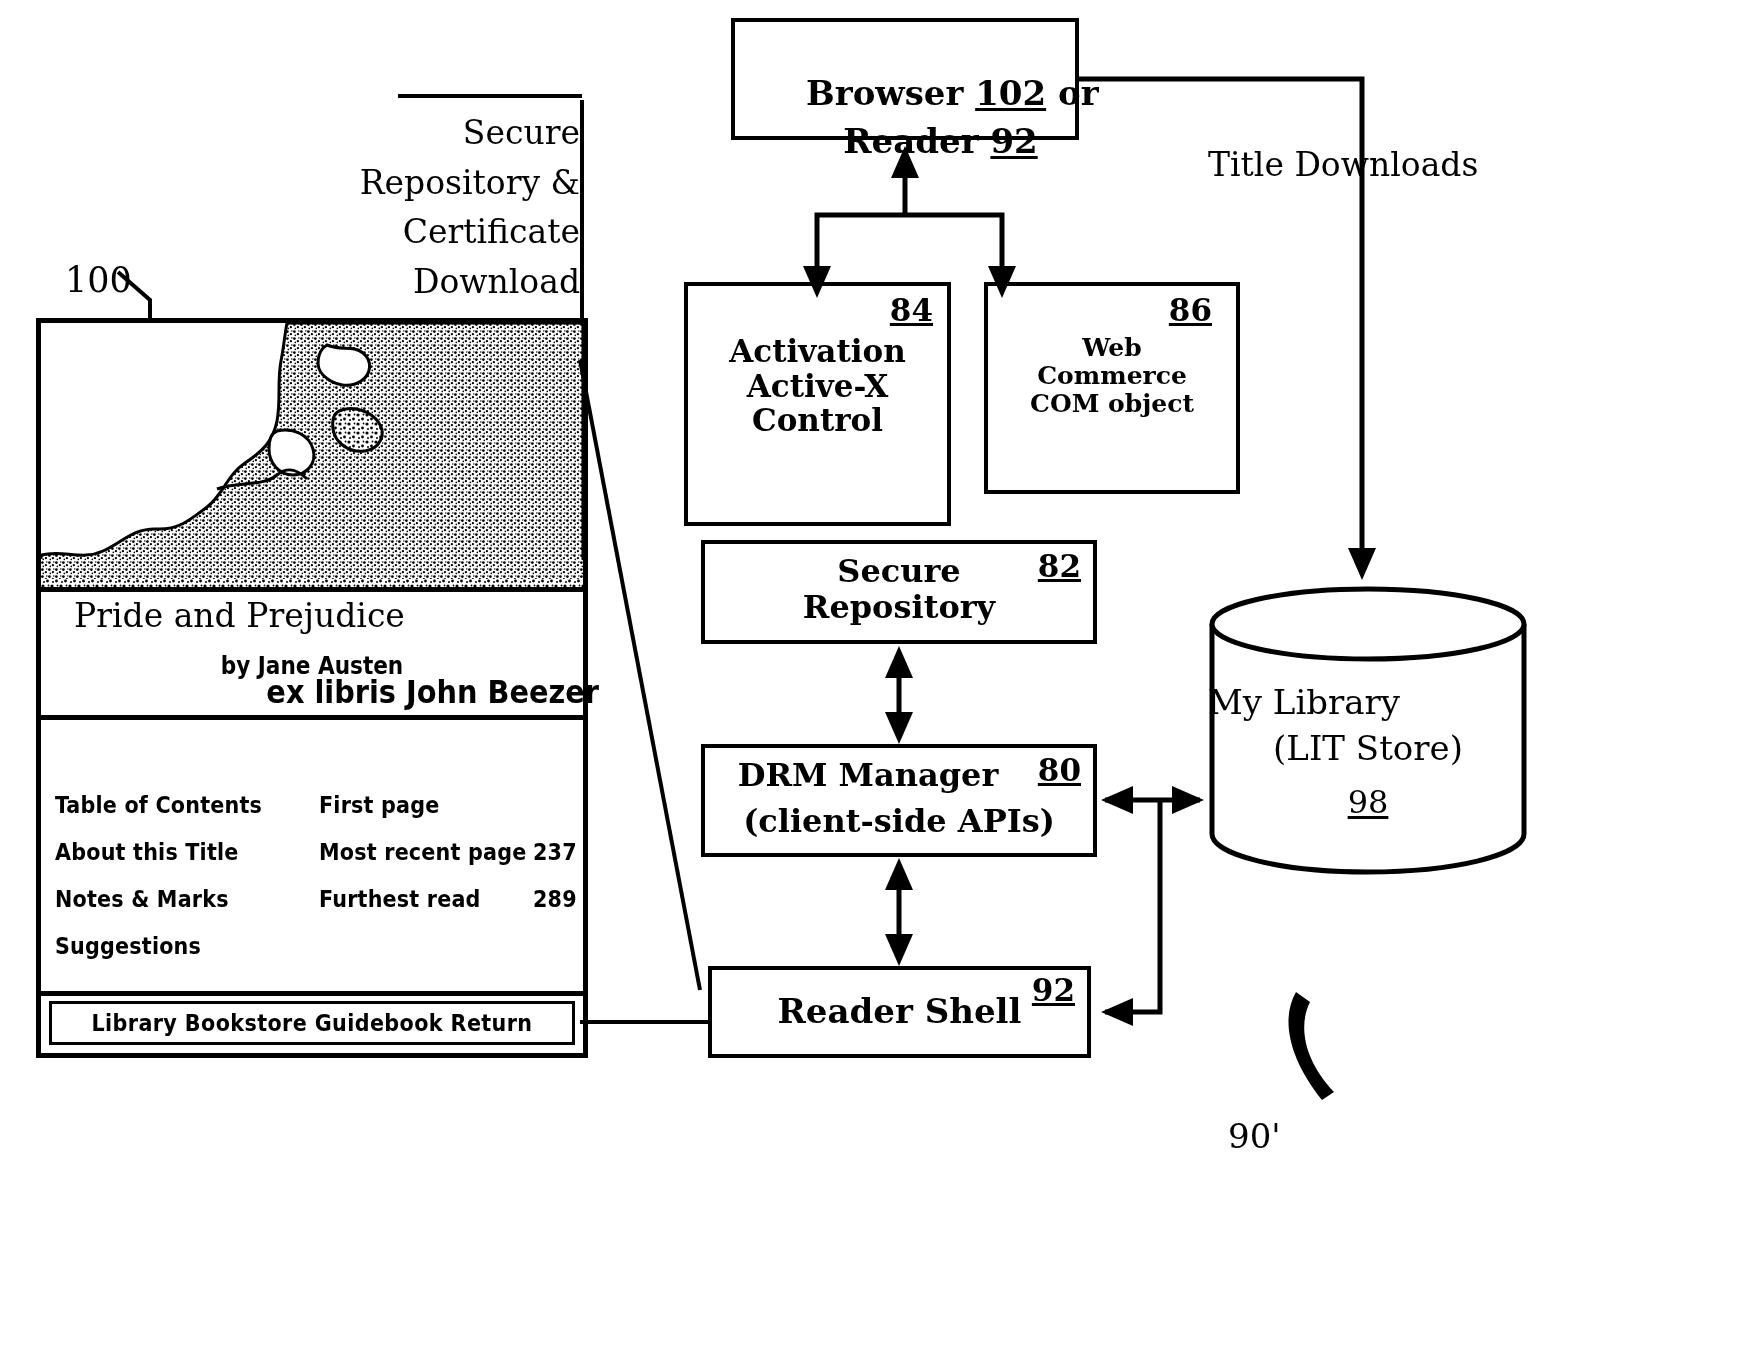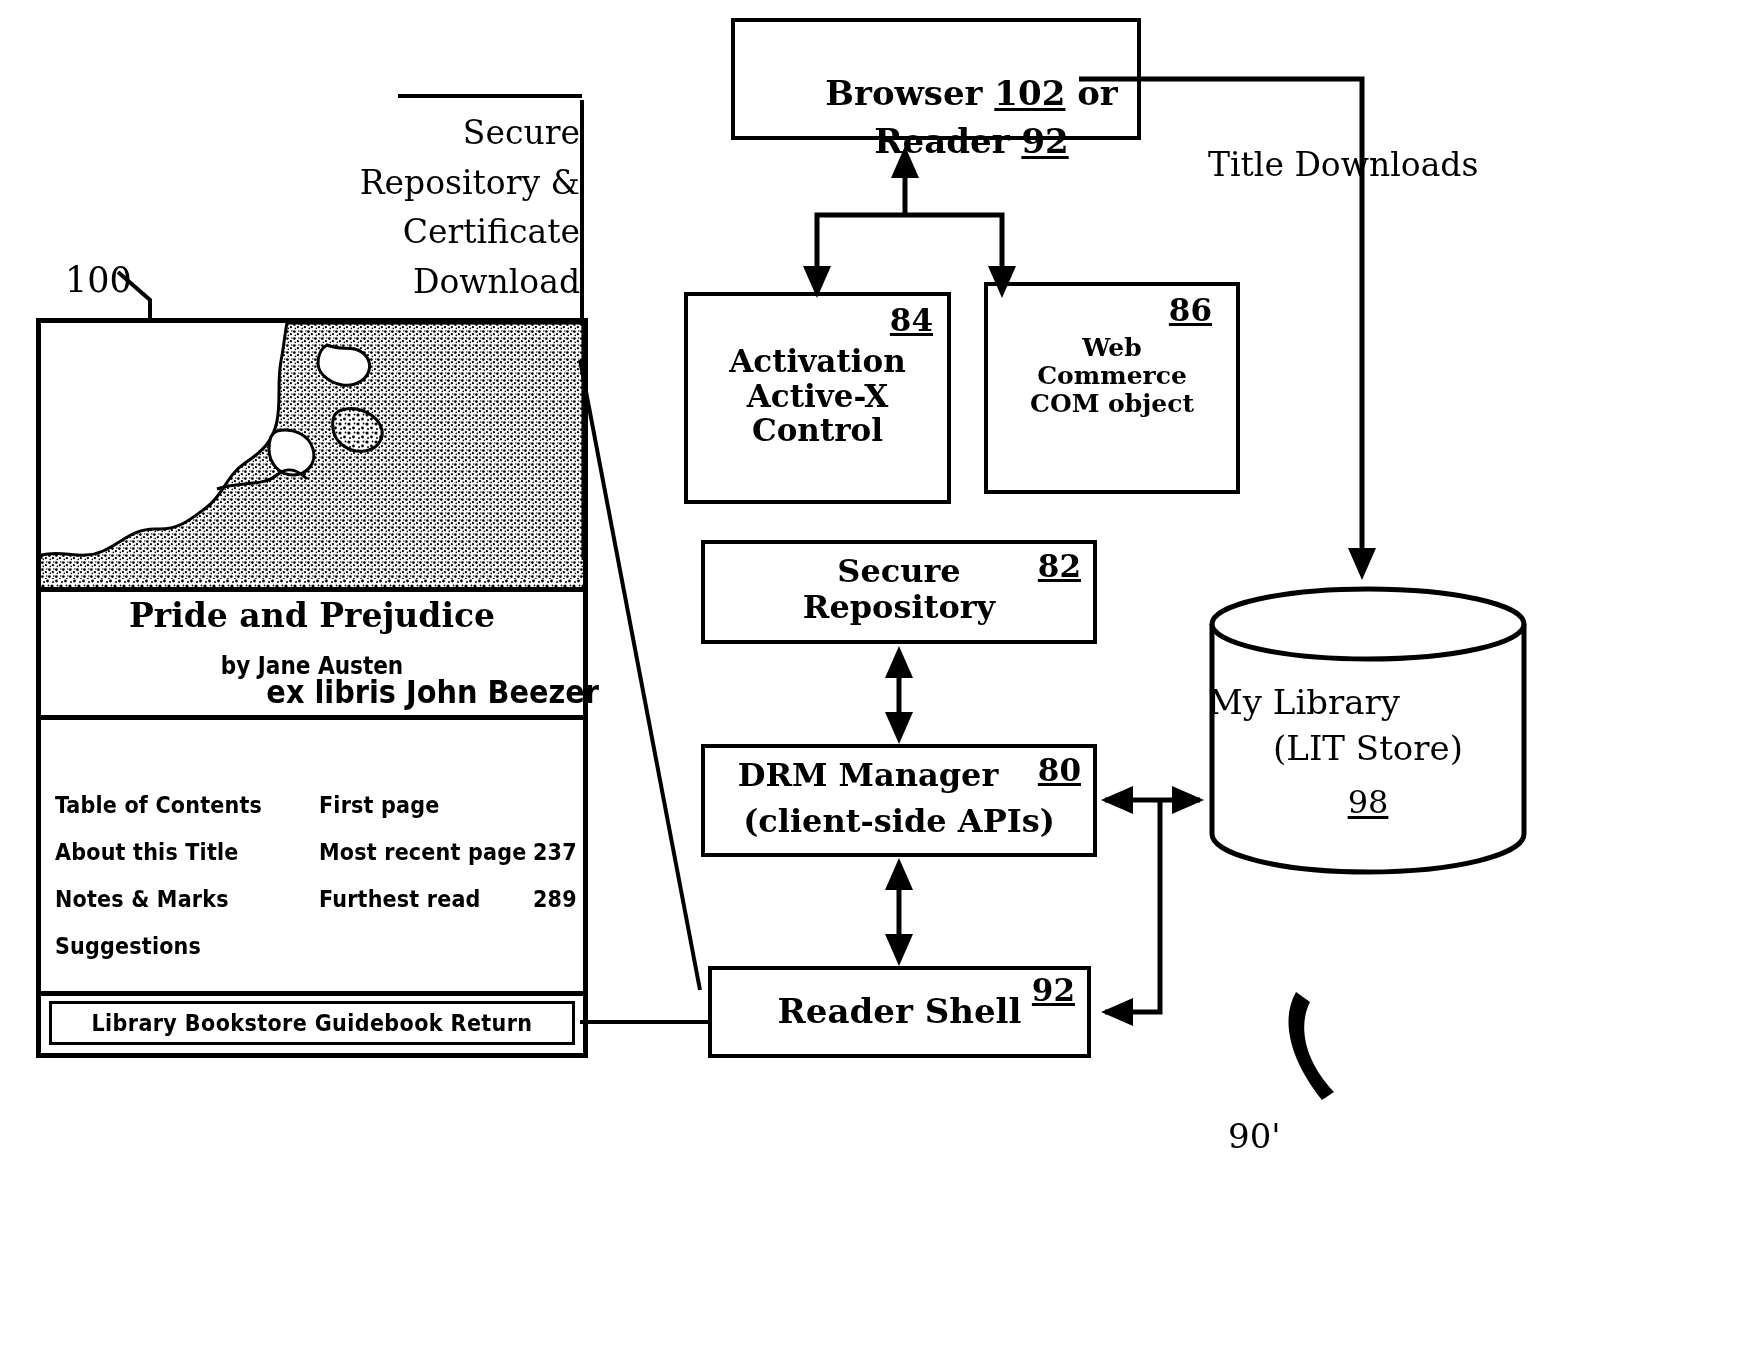--- a/index.html
+++ b/index.html
@@ -84,21 +84,21 @@
         <path d="M176,166 C 196,158 222,164 236,152 C 248,142 258,148 266,156" fill="none" stroke="#000" stroke-width="3"></path>
 
         <rect x="0" y="236" width="542" height="32" fill="url(#stip)"></rect>
         <rect x="0" y="256" width="542" height="12" fill="url(#stip2)"></rect>
       </svg>
     </div>
 
     <div class="bp-sep" style="top:264px"></div>
 
     <div style="position:absolute;left:0;top:268px;width:100%;height:124px;">
-      <div class="t serif" style="left:0;right:0;width:100%;text-align:center;top:8px;font-size:33px;font-weight:700;">Pride and Prejudice</div>
+      <div class="t serif" style="left:0;right:0;width:100%;text-align:left;top:8px;font-size:33px;font-weight:400;padding-left:33px;">Pride and Prejudice</div>
       <div class="t cond" style="left:0;right:0;width:100%;text-align:center;top:52px;font-size:24px;margin-top:11px;">by Jane Austen</div>
       <div class="t cond" style="left:0;right:0;width:100%;text-align:right;top:85px;font-size:32px;margin-left:16px;">ex libris John Beezer</div>
     </div>
 
     <div class="bp-sep" style="top:392px"></div>
 
     <div style="position:absolute;left:0;top:397px;width:100%;height:285px;">
       <div class="menu-col" style="left:14px;top:72px">Table of Contents</div>
       <div class="menu-col" style="left:14px;top:119px">About this Title</div>
       <div class="menu-col" style="left:14px;top:166px">Notes &amp; Marks</div>
@@ -112,30 +112,30 @@
       <div class="menu-col" style="left:492px;top:166px">289</div>
     </div>
 
     <div class="bp-sep" style="top:668px"></div>
 
     <div id="bottom-bar">
       <span>Library Bookstore Guidebook Return</span>
     </div>
   </div>
 
-  <div class="box" style="left:731px;top:18px;width:410px;height:122px;">
+  <div class="box" style="left:731px;top:18px;width:348px;height:122px;">
     <div class="lbl" style="top:14px;font-size:34px;">
       <span>Browser </span><span style="text-decoration:underline;text-underline-offset:3px;">102</span><span> or</span>
     </div>
     <div class="lbl" style="top:62px;font-size:34px;">
       <span>Reader </span><span style="text-decoration:underline;text-underline-offset:3px;">92</span>
     </div>
   </div>
 
-  <div class="box" style="left:684px;top:292px;width:267px;height:212px;">
+  <div class="box" style="left:684px;top:282px;width:267px;height:244px;">
     <div class="refnum" style="right:14px;top:6px;font-size:31px;">84</div>
     <div class="lbl" style="top:48px;font-size:31px;">Activation
 Active-X
 Control</div>
   </div>
 
   <div class="box" style="left:984px;top:282px;width:256px;height:212px;">
     <div class="refnum" style="right:24px;top:6px;font-size:31px;">86</div>
     <div class="lbl" style="top:48px;font-size:25px;">Web
 Commerce

